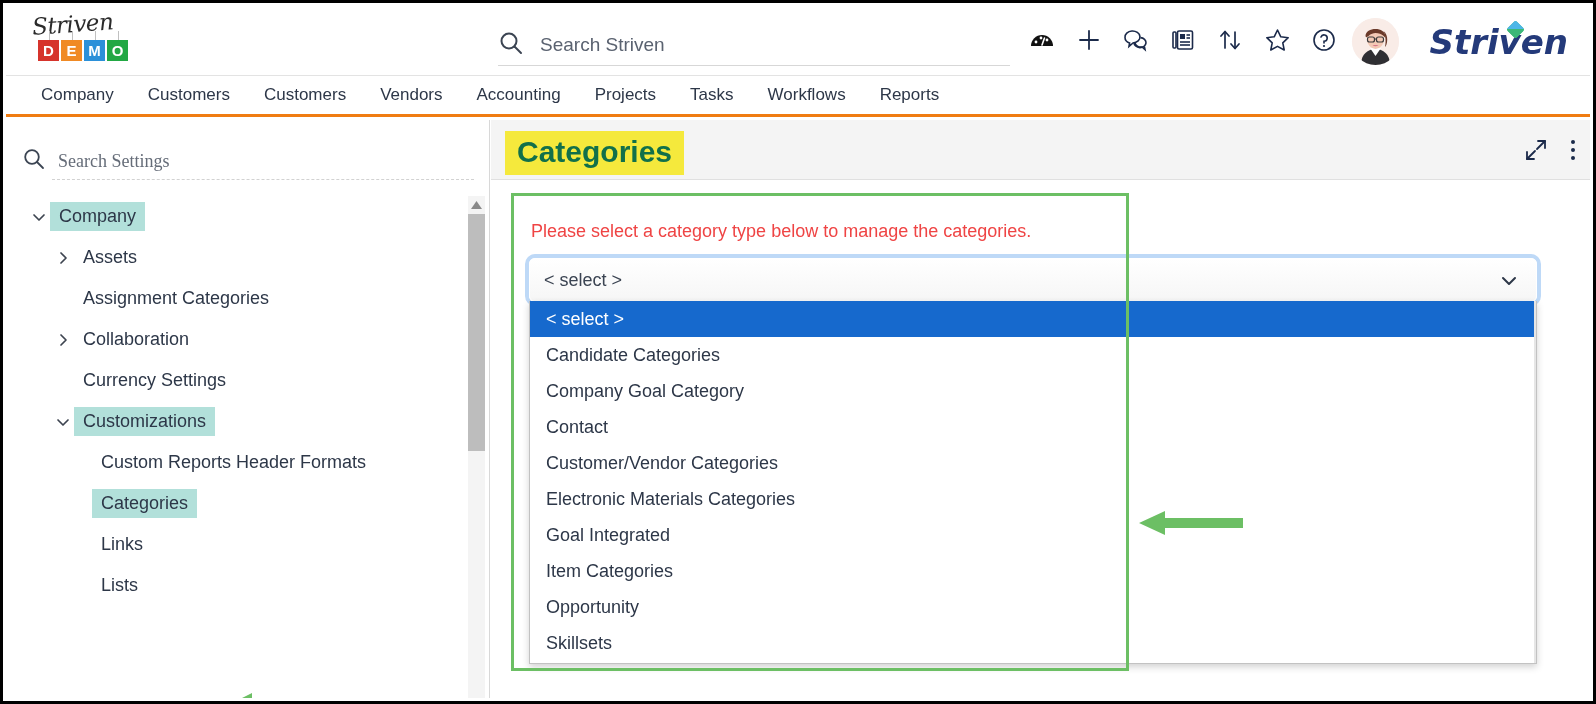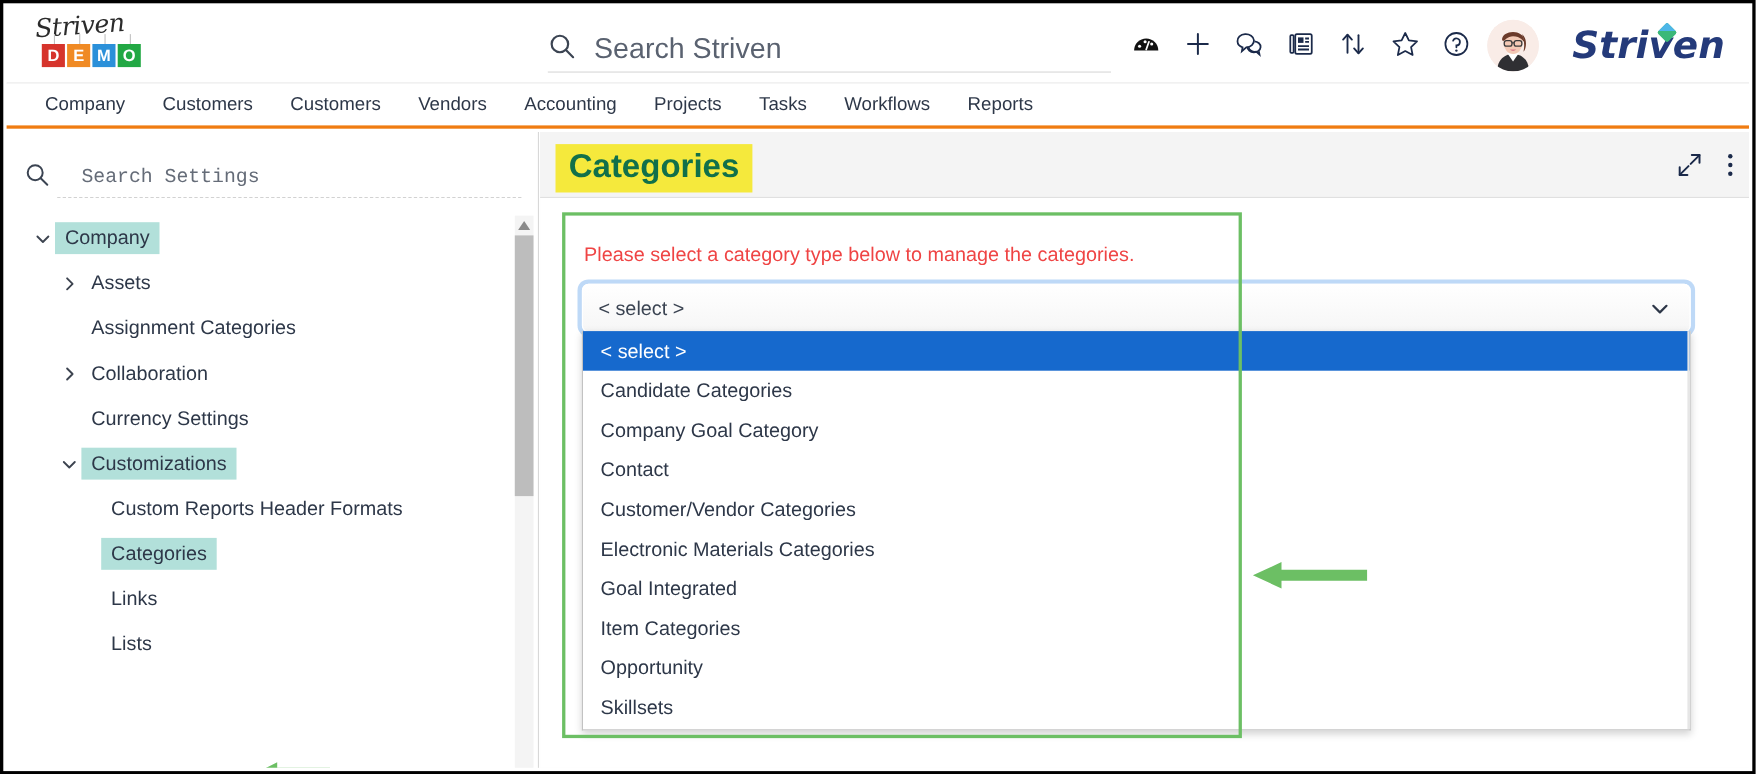--- a/index.html
+++ b/index.html
@@ -52,21 +52,21 @@
   
   .search-striven {
     position: absolute; left: 492px; top: 18px; width: 512px; height: 42px;
     border-bottom: 1px solid #d7d7d7;
     display: flex; align-items: center;
   }
   .search-striven .mag { margin-right: 16px; }
   .search-striven input {
     border: none; outline: none; background: transparent;
     font-family: "Liberation Sans", sans-serif;
-    font-size: 26px; color: #4a5568; width: 440px;
+    font-size: 19px; color: #4a5568; width: 440px;
   }
   .search-striven input::placeholder { color: #5a6270; }
 
   .topicons {
     position: absolute; left: 1022px; top: 20px;
     display: flex; align-items: center; gap: 19px;
   }
   .topicons .ic { width: 28px; height: 28px; display: flex; align-items: center; justify-content: center; cursor: pointer; }
 
   .avatar {
@@ -116,22 +116,22 @@
   .settings-search {
     position: absolute; left: 0; top: 20px; width: 472px; height: 42px;
     display: flex; align-items: center; padding-left: 16px;
   }
   .settings-search .underline {
     position: absolute; left: 46px; right: 4px; bottom: 2px;
     border-bottom: 1px dashed #d2d2d2;
   }
   .settings-search input {
     border: none; outline: none; background: transparent;
-    font-size: 18px; color: #4a5568; margin-left: 28px; width: 380px;
-    font-family: Liberation Mono, monospace;
+    font-size: 18px; color: #4a5568; margin-left: 12px; width: 380px;
+    font-family: Liberation Serif, serif;
   }
   .settings-search input::placeholder { color: #656c78; }
 
   .tree {
     position: absolute; left: 0; top: 76px; right: 0; bottom: 0;
     overflow: hidden;
   }
   .tnode {
     display: flex; align-items: center; height: 41px;
     cursor: pointer; position: relative;

